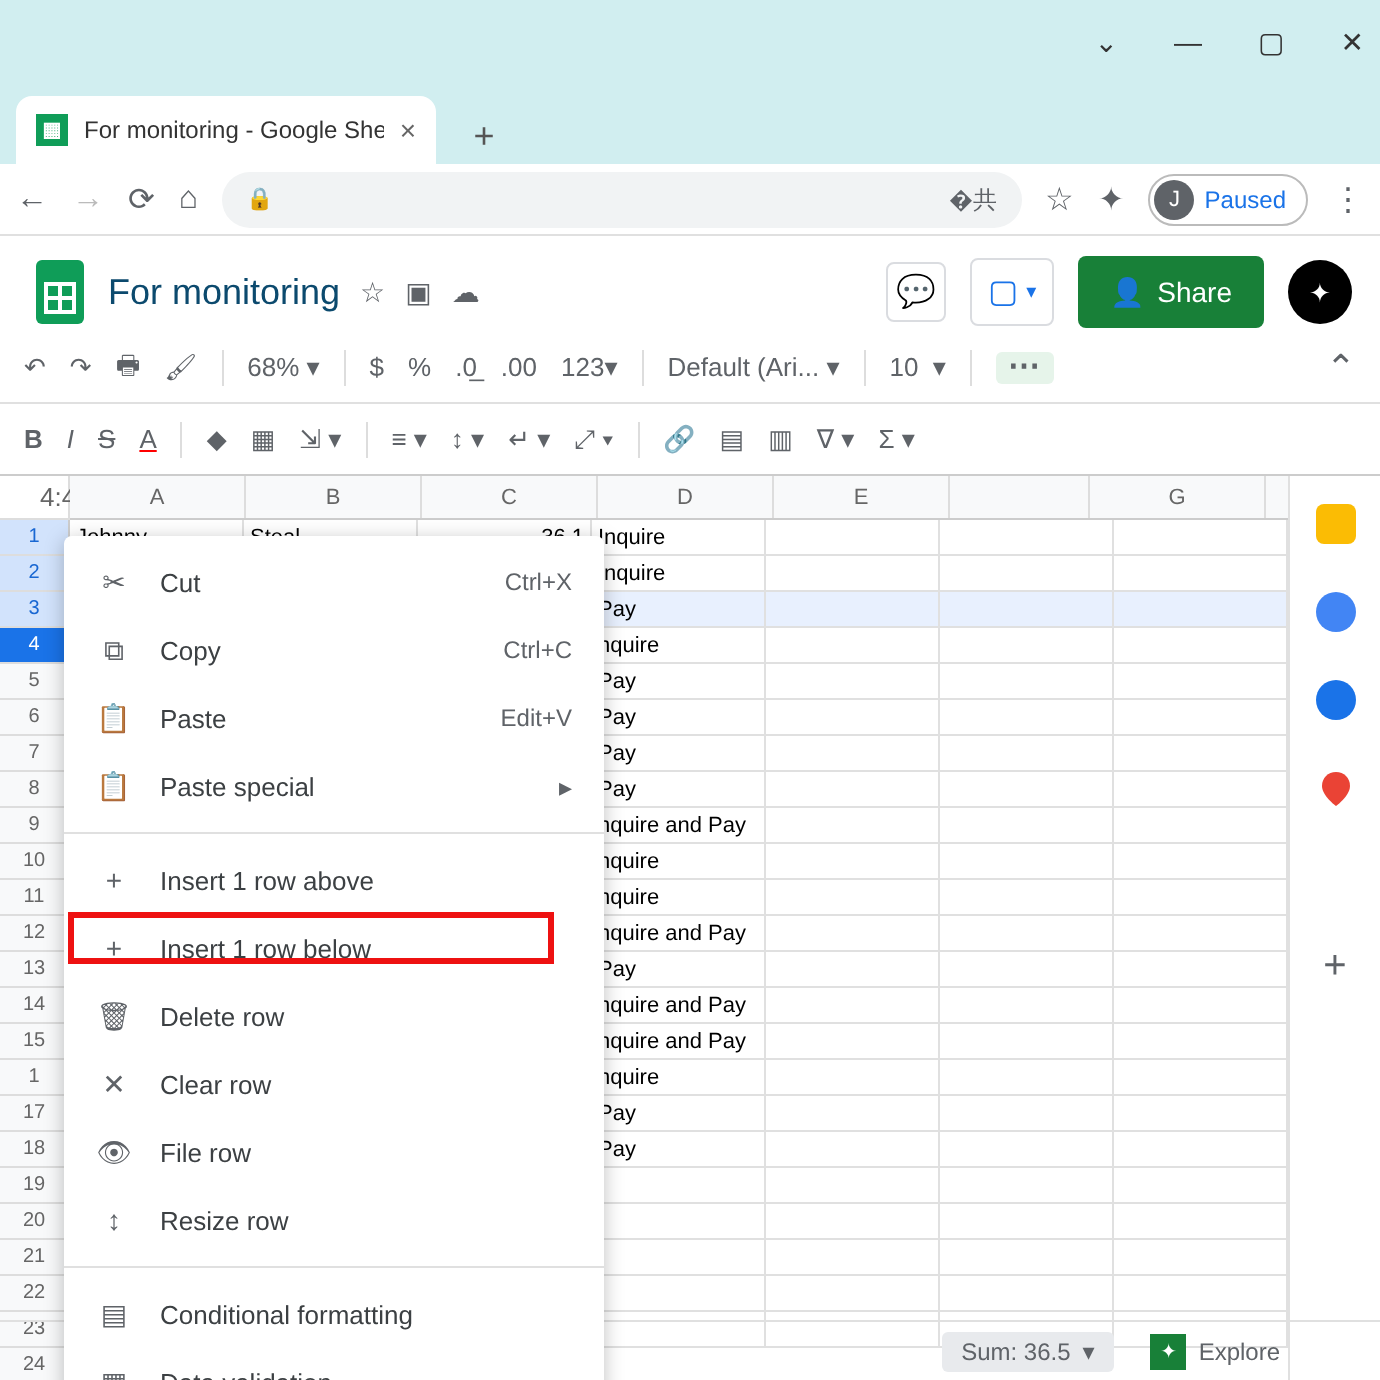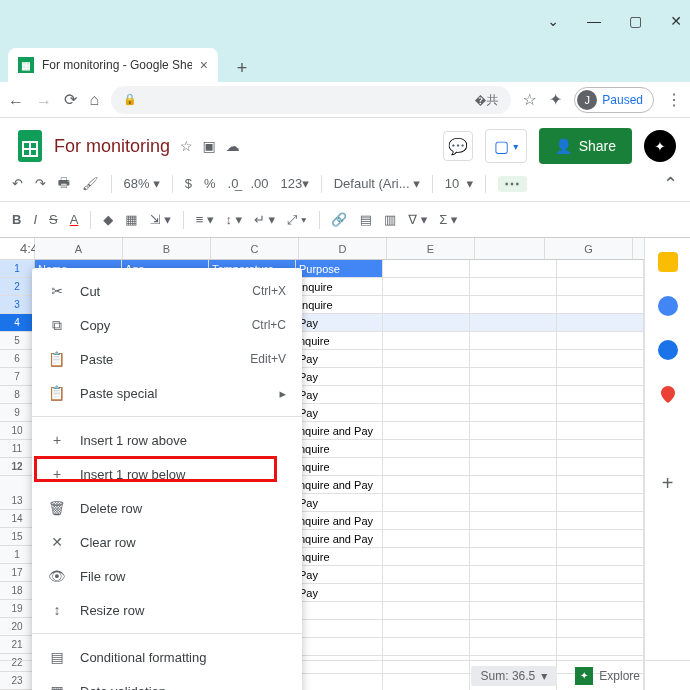--- a/index.html
+++ b/index.html
@@ -19,21 +19,21 @@
 .nav-icon.disabled { color: #bbb; }
 .urlbar { flex: 1; height: 28px; background: #f1f3f4; border-radius: 14px; display: flex; align-items: center; padding: 0 12px; gap: 8px; font-size: 12px; color: #5f6368; }
 .urlbar .lock { font-size: 11px; }
 .profile-chip { border: 1px solid #bbb; border-radius: 14px; height: 26px; display: flex; align-items: center; padding: 0 10px 0 2px; gap: 5px; font-size: 12px; color: #1a73e8; }
 .profile-chip .pavatar { width: 20px; height: 20px; background: #5f6368; border-radius: 50%; color: #fff; font-size: 11px; display: flex; align-items: center; justify-content: center; }
 
 .doc-header { display: flex; align-items: center; padding: 8px 14px 0; gap: 8px; }
 .sheets-logo { width: 32px; height: 40px; }
 .doc-tb { flex: 1; }
 .doc-title-row { display: flex; align-items: center; gap: 10px; }
-.doc-title { font-size: 18px; color: #7f1d1d; }
+.doc-title { font-size: 18px; color: #0c4a6e; }
 .doc-ico { color: #5f6368; font-size: 14px; }
 .menubar { display: flex; gap: 4px; font-size: 14px; color: #5f6368; margin-top: 2px; }
 .menubar span { padding: 2px 6px; }
 .docright { display: flex; align-items: center; gap: 12px; }
 .chat-ico { width: 30px; height: 30px; border: 1px solid #dadce0; border-radius: 4px; display: flex; align-items: center; justify-content: center; color: #5f6368; }
 .present-btn { height: 34px; border: 1px solid #dadce0; border-radius: 4px; display: flex; align-items: center; padding: 0 8px; gap: 4px; color: #1a73e8; font-size: 16px; }
 .share-btn { height: 36px; background: #188038; color: #fff; border-radius: 4px; padding: 0 16px; display: flex; align-items: center; gap: 6px; font-size: 14px; font-weight: 500; }
 .acct-avatar { width: 32px; height: 32px; background: #000; border-radius: 50%; color: #fff; display: flex; align-items: center; justify-content: center; font-size: 13px; }
 
 .toolbar1 { height: 36px; border-bottom: 1px solid #e0e0e0; display: flex; align-items: center; padding: 0 12px; gap: 12px; font-size: 13px; color: #5f6368; }
@@ -203,44 +203,35 @@
         <div class="sel">2</div>
         <div class="sel">3</div>
         <div class="sel-act">4</div>
         <div>5</div>
         <div>6</div>
         <div>7</div>
         <div>8</div>
         <div>9</div>
         <div>10</div>
         <div>11</div>
-        <div style="position: relative; font-weight: bold;">12</div>
-        <div style="position: relative; margin-top: 16px;">13</div>
+        <div style="position: relative;">12</div>
+        <div style="position: relative;">13</div>
         <div>14</div>
         <div>15</div>
         <div>1</div>
         <div style="position: relative;">17</div>
         <div style="position: relative;">18</div>
         <div>19</div>
         <div>20</div>
         <div>21</div>
         <div>22</div>
         <div>23</div>
         <div>24</div>
       </div>
     <div class="grid" id="grid">
-        <div class="grid-row header-row">
-          <div class="cell">Name</div>
-          <div class="cell">Age</div>
-          <div class="cell">Temperature</div>
-          <div class="cell">Purpose</div>
-          <div class="cell" style="background: rgb(255, 255, 255);"></div>
-          <div class="cell" style="background: rgb(255, 255, 255);"></div>
-          <div class="cell" style="background: rgb(255, 255, 255);"></div>
-        </div>
         <div class="grid-row">
           <div class="cell">Johnny</div>
           <div class="cell">Steal</div>
           <div class="cell num">36.1</div>
           <div class="cell">Inquire</div>
           <div class="cell"></div>
           <div class="cell"></div>
           <div class="cell"></div>
         </div>
         <div class="grid-row">

